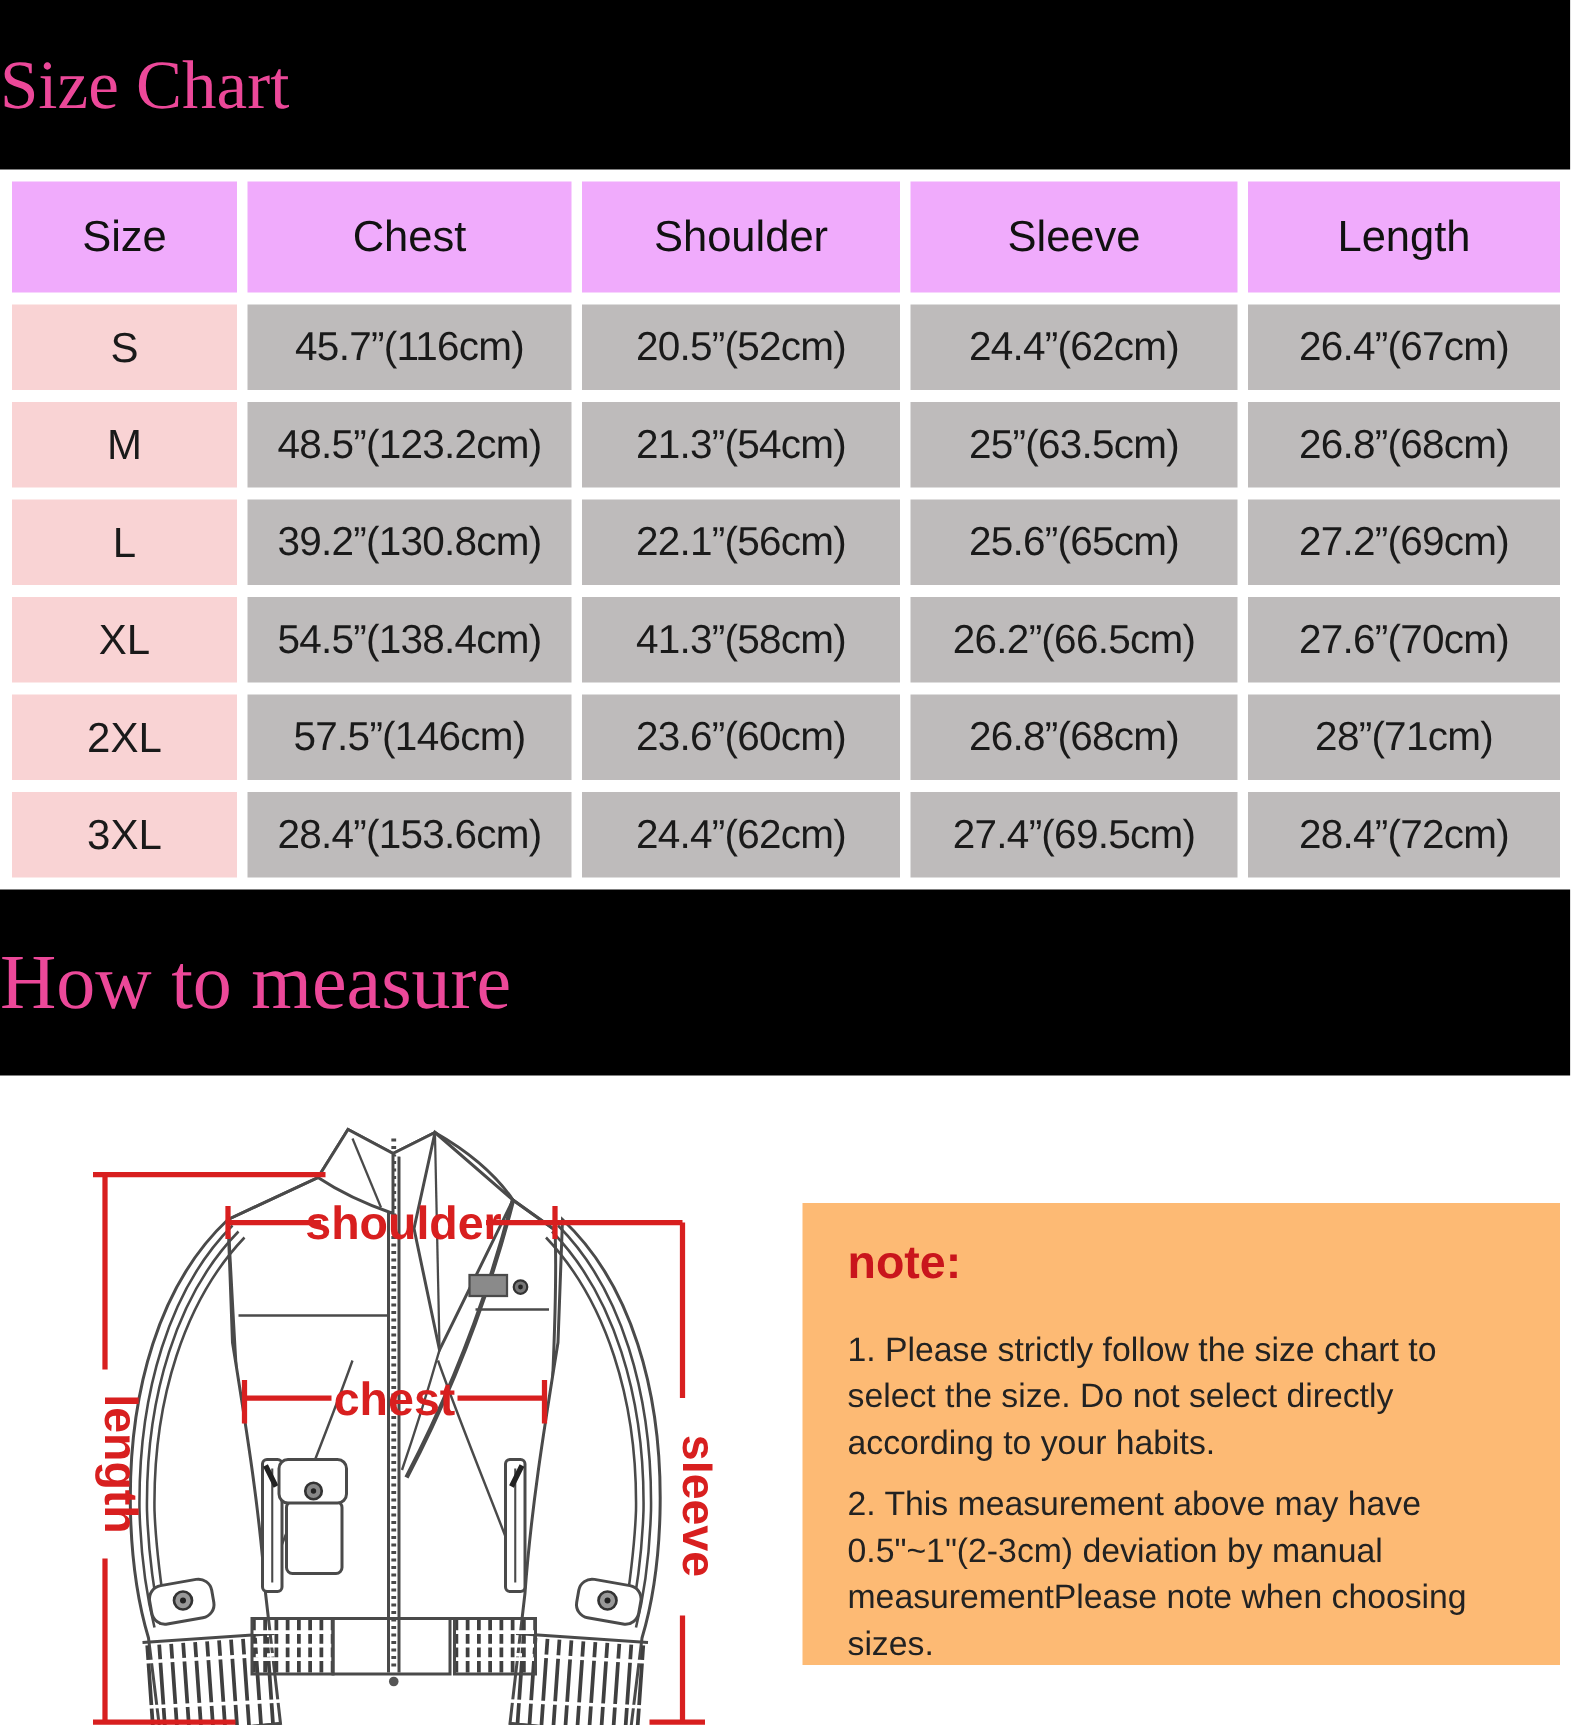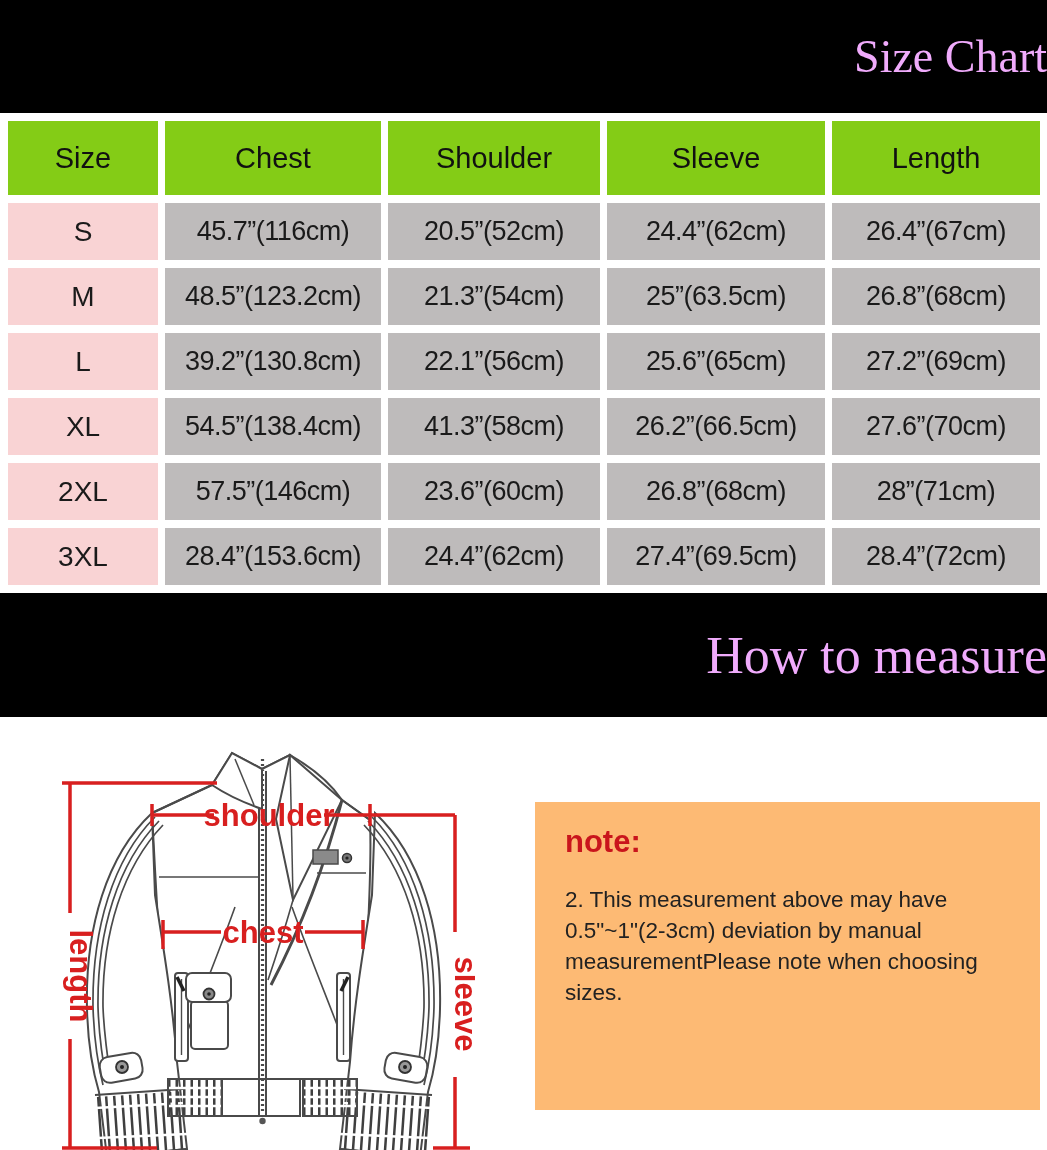--- a/index.html
+++ b/index.html
@@ -1,32 +1,32 @@
 <!DOCTYPE html>
 <html><head>
 <meta charset="utf-8">
 <style>
   html,body{margin:0;padding:0;background:#fff;}
   .page{
     position:relative;width:1047px;height:1150px;background:#fff;overflow:hidden;
     font-family:"Liberation Sans","DejaVu Sans",sans-serif;color:#1a1a1a;
   }
   .black-bar{
-    width:100%;background:#000;color:#f0abfc;display:flex;align-items:center;justify-content:flex-end;
+    width:100%;background:#000;color:#ec4899;display:flex;align-items:center;justify-content:flex-start;
     font-family:"Liberation Serif","DejaVu Serif",serif;
   }
   .bar-top{height:113px;font-size:46px;}
   .bar-mid{height:124px;font-size:52px;}
   table.size-table{
     width:1045px;margin:0 1px;border-collapse:separate;border-spacing:7px 8px;table-layout:fixed;
   }
   table.size-table td,table.size-table th{
     text-align:center;vertical-align:middle;padding:0;font-weight:400;
   }
-  tr.head-row th{background:#84cc16;height:74px;font-size:29px;color:#111;}
+  tr.head-row th{background:#f0abfc;height:74px;font-size:29px;color:#111;}
   tr.data-row{height:57px;}
   td.size-cell{background:#f9d3d4;font-size:28px;}
   td.val-cell{background:#bebbbb;font-size:27px;letter-spacing:-0.5px;margin-top:20px;}
   .bottom{position:relative;width:100%;height:443px;}
   .diagram-svg{position:absolute;left:25px;top:0;}
   .note-panel{
     position:absolute;left:535px;top:85px;width:505px;height:308px;box-sizing:border-box;
     background:#fdba74;padding:22px 30px 0 30px;
   }
   .note-heading{color:#c9151c;font-size:31px;font-weight:bold;margin:0 0 24px 0;}
@@ -232,17 +232,18 @@
         <text class="red-label" x="45" y="259" text-anchor="middle" transform="rotate(90 45 259)">length</text>
 
         <path class="red-line" d="M430,98 L430,215 M430,360 L430,431"></path>
         <path class="red-line" d="M408,431 L445,431"></path>
         <text class="red-label" x="430" y="287" text-anchor="middle" transform="rotate(90 430 287)">sleeve</text>
       </g>
     </svg>
 
     <div class="note-panel">
       <p class="note-heading">note:</p>
+      <p class="note-item">1. Please strictly follow the size chart to select the size. Do not select directly according to your habits.</p>
       <p class="note-item">2. This measurement above may have 0.5"~1"(2-3cm) deviation by manual measurementPlease note when choosing sizes.</p>
     </div>
   </div>
 
 </div>
 
 </body></html>

